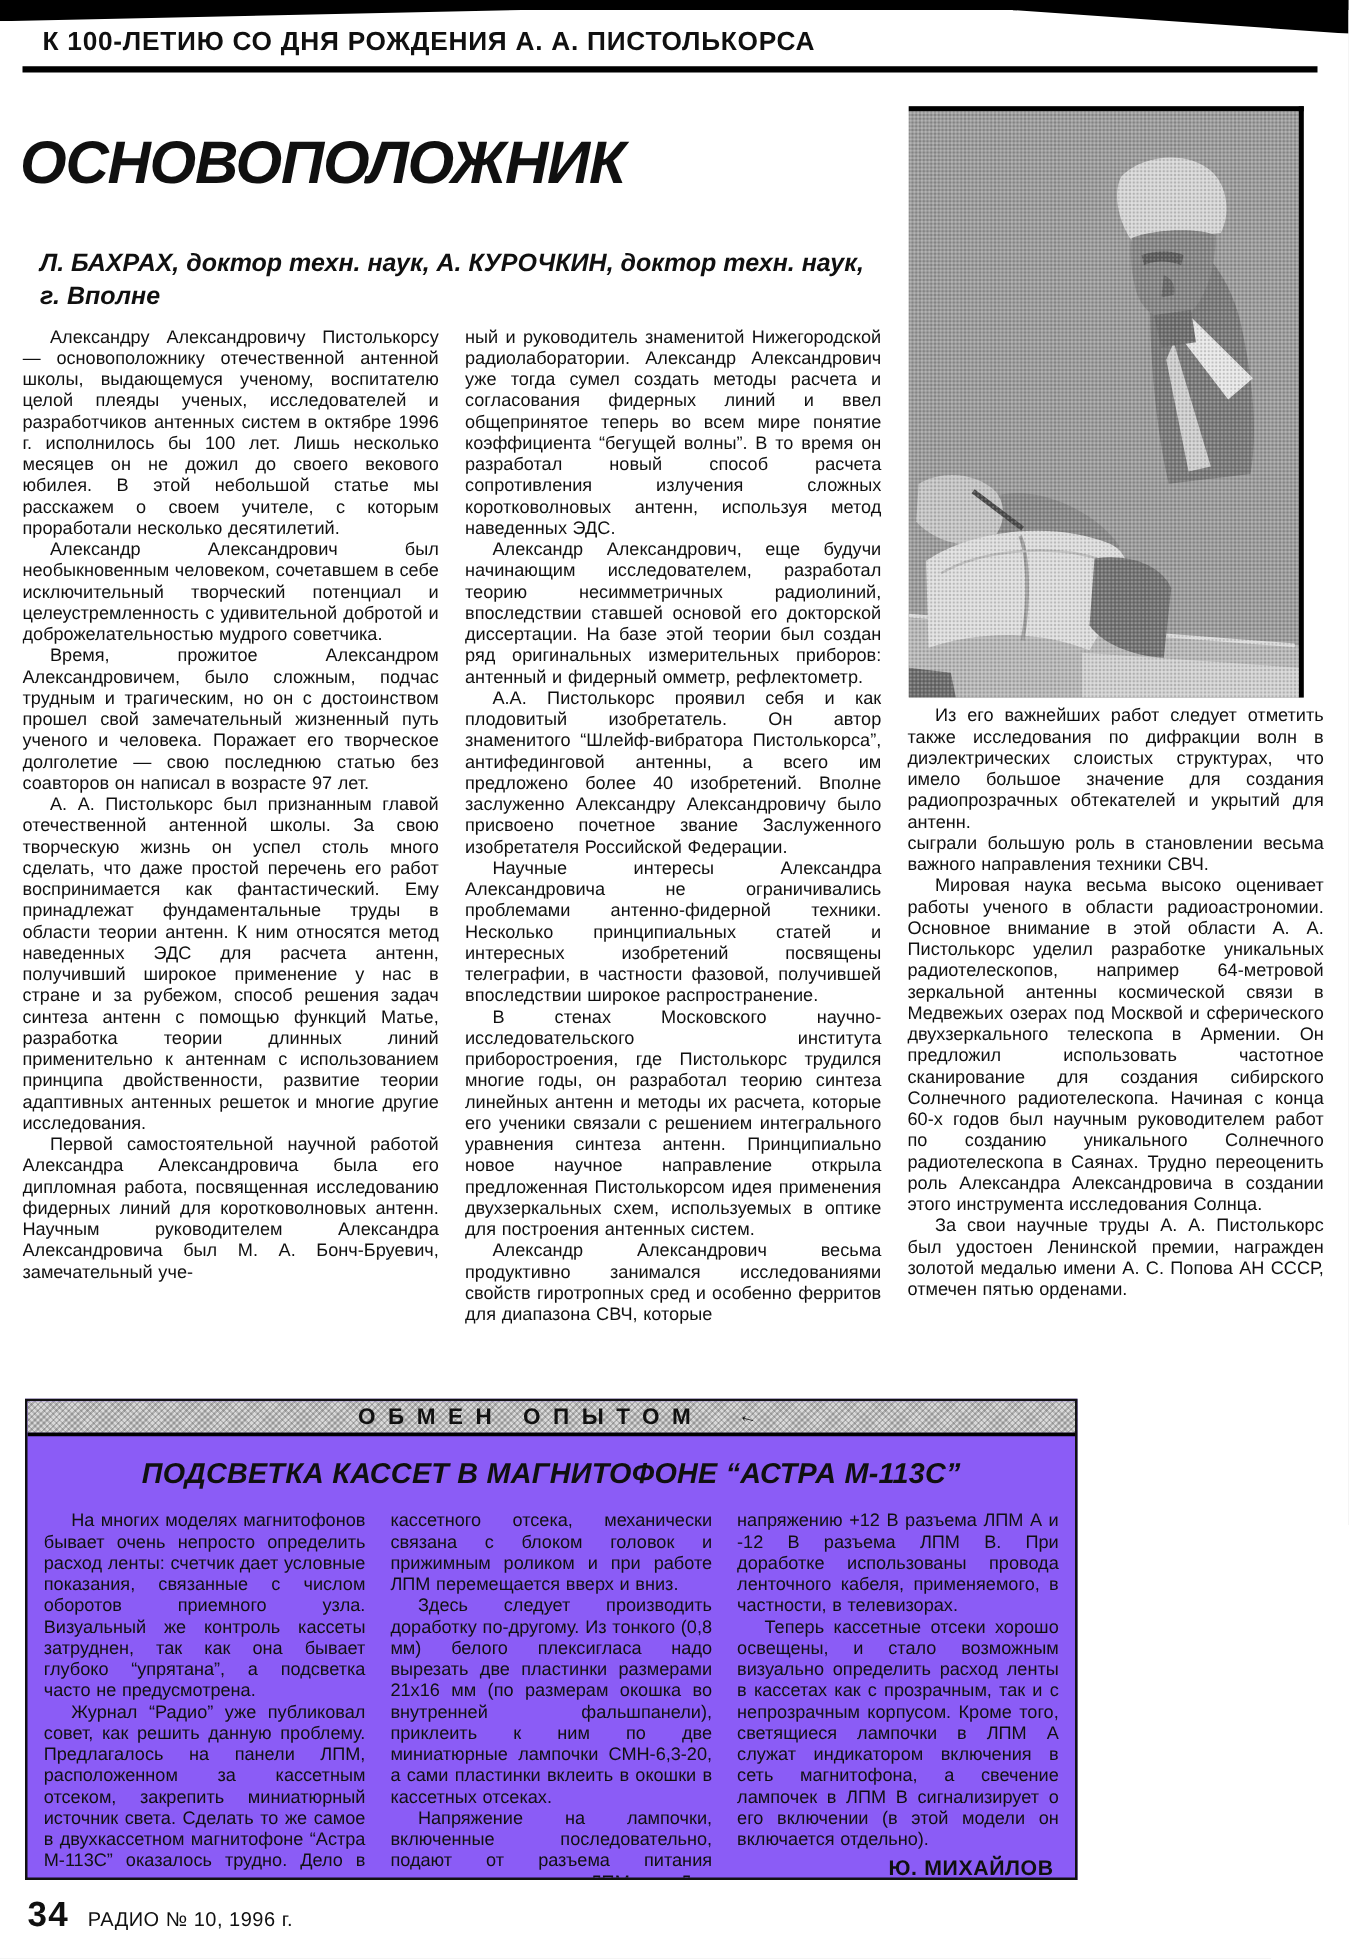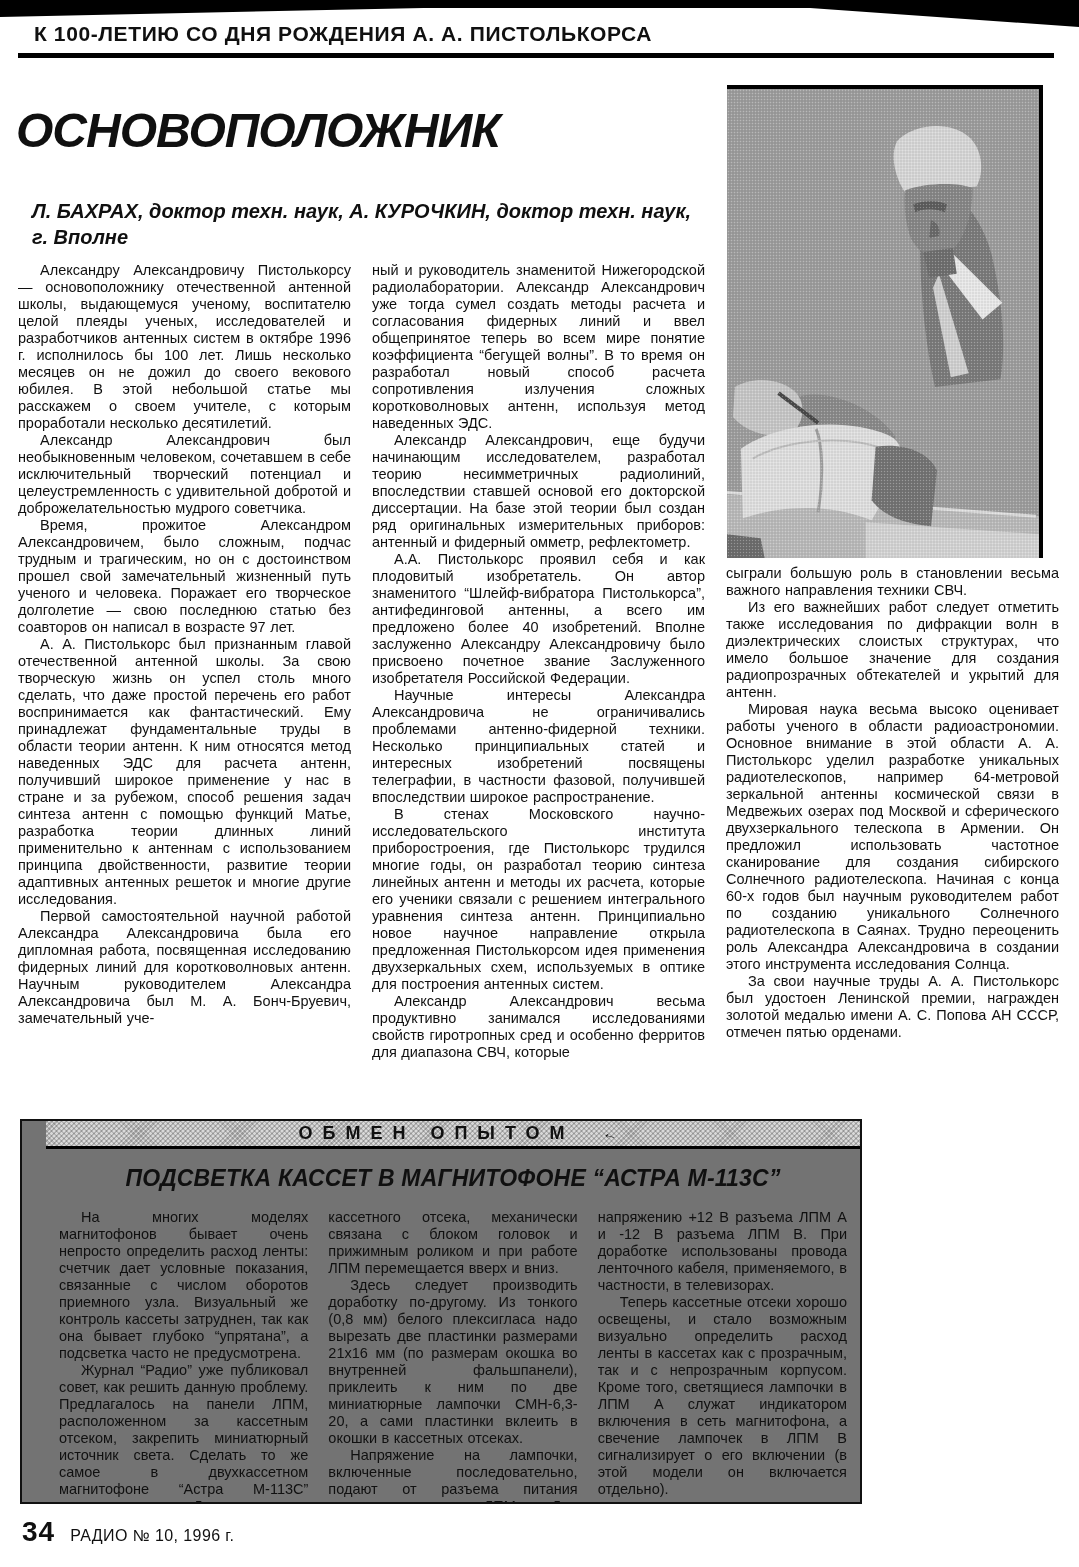--- a/index.html
+++ b/index.html
@@ -51,21 +51,21 @@
   .photo::after{ 
     content:"";position:absolute;inset:0;pointer-events:none;
     background-image:
       radial-gradient(rgba(255,255,255,.28) .5px, transparent .7px),
       radial-gradient(rgba(0,0,0,.20) .5px, transparent .7px);
     background-size:3px 3px,3px 3px;background-position:0 0,1.5px 1.5px;
   }
 
   .box{
     position:absolute;left:20px;top:1119px;width:842px;height:385px;
-    box-sizing:border-box;border:2px solid #111;overflow:hidden;background:#737373;padding-left:24px;
+    box-sizing:border-box;border:2px solid #111;overflow:hidden;background:#8b5cf6;
   }
   .banner{
     height:25px;border-bottom:3px solid #000;
     display:flex;align-items:center;justify-content:center;
     font-size:18px;font-weight:bold;letter-spacing:10px;text-indent:10px;
     background:
       repeating-linear-gradient(135deg,#bdbdbd 0 1.5px,#e9e9e9 1.5px 3.5px),
       repeating-linear-gradient(45deg,#c9c9c9 0 1.5px,#ededed 1.5px 3.5px);
     background-blend-mode:multiply;
   }
@@ -137,22 +137,22 @@
       </div>
     <div class="mcol">
         <p class="para no-indent">ный и руководитель знаменитой Нижегородской радиолаборатории. Александр Александрович уже тогда сумел создать методы расчета и согласования фидерных линий и ввел общепринятое теперь во всем мире понятие коэффициента “бегущей волны”. В то время он разработал новый способ расчета сопротивления излучения сложных коротковолновых антенн, используя метод наведенных ЭДС.</p>
         <p class="para">Александр Александрович, еще будучи начинающим исследователем, разработал теорию несимметричных радиолиний, впоследствии ставшей основой его докторской диссертации. На базе этой теории был создан ряд оригинальных измерительных приборов: антенный и фидерный омметр, рефлектометр.</p>
         <p class="para">А.А. Пистолькорс проявил себя и как плодовитый изобретатель. Он автор знаменитого “Шлейф-вибратора Пистолькорса”, антифединговой антенны, а всего им предложено более 40 изобретений. Вполне заслуженно Александру Александровичу было присвоено почетное звание Заслуженного изобретателя Российской Федерации.</p>
         <p class="para">Научные интересы Александра Александровича не ограничивались проблемами антенно-фидерной техники. Несколько принципиальных статей и интересных изобретений посвящены телеграфии, в частности фазовой, получившей впоследствии широкое распространение.</p>
         <p class="para">В стенах Московского научно-исследовательского института приборостроения, где Пистолькорс трудился многие годы, он разработал теорию синтеза линейных антенн и методы их расчета, которые его ученики связали с решением интегрального уравнения синтеза антенн. Принципиально новое научное направление открыла предложенная Пистолькорсом идея применения двухзеркальных схем, используемых в оптике для построения антенных систем.</p>
         <p class="para">Александр Александрович весьма продуктивно занимался исследованиями свойств гиротропных сред и особенно ферритов для диапазона СВЧ, которые</p>
       </div>
     <div class="mcol mcol-3">
+        <p class="para">Из его важнейших работ следует отметить также исследования по дифракции волн в диэлектрических слоистых структурах, что имело большое значение для создания радиопрозрачных обтекателей и укрытий для антенн.</p>
         <p class="para no-indent">сыграли большую роль в становлении весьма важного направления техники СВЧ.</p>
-        <p class="para">Из его важнейших работ следует отметить также исследования по дифракции волн в диэлектрических слоистых структурах, что имело большое значение для создания радиопрозрачных обтекателей и укрытий для антенн.</p>
         <p class="para">Мировая наука весьма высоко оценивает работы ученого в области радиоастрономии. Основное внимание в этой области А. А. Пистолькорс уделил разработке уникальных радиотелескопов, например 64-метровой зеркальной антенны космической связи в Медвежьих озерах под Москвой и сферического двухзеркального телескопа в Армении. Он предложил использовать частотное сканирование для создания сибирского Солнечного радиотелескопа. Начиная с конца 60-х годов был научным руководителем работ по созданию уникального Солнечного радиотелескопа в Саянах. Трудно переоценить роль Александра Александровича в создании этого инструмента исследования Солнца.</p>
         <p class="para">За свои научные труды А. А. Пистолькорс был удостоен Ленинской премии, награжден золотой медалью имени А. С. Попова АН СССР, отмечен пятью орденами.</p>
       </div>
   </div>
 
   <div class="box">
     <div class="banner">
       <span>ОБМЕН ОПЫТОМ</span>
       <span class="banner-arrow">←</span>
     </div>

